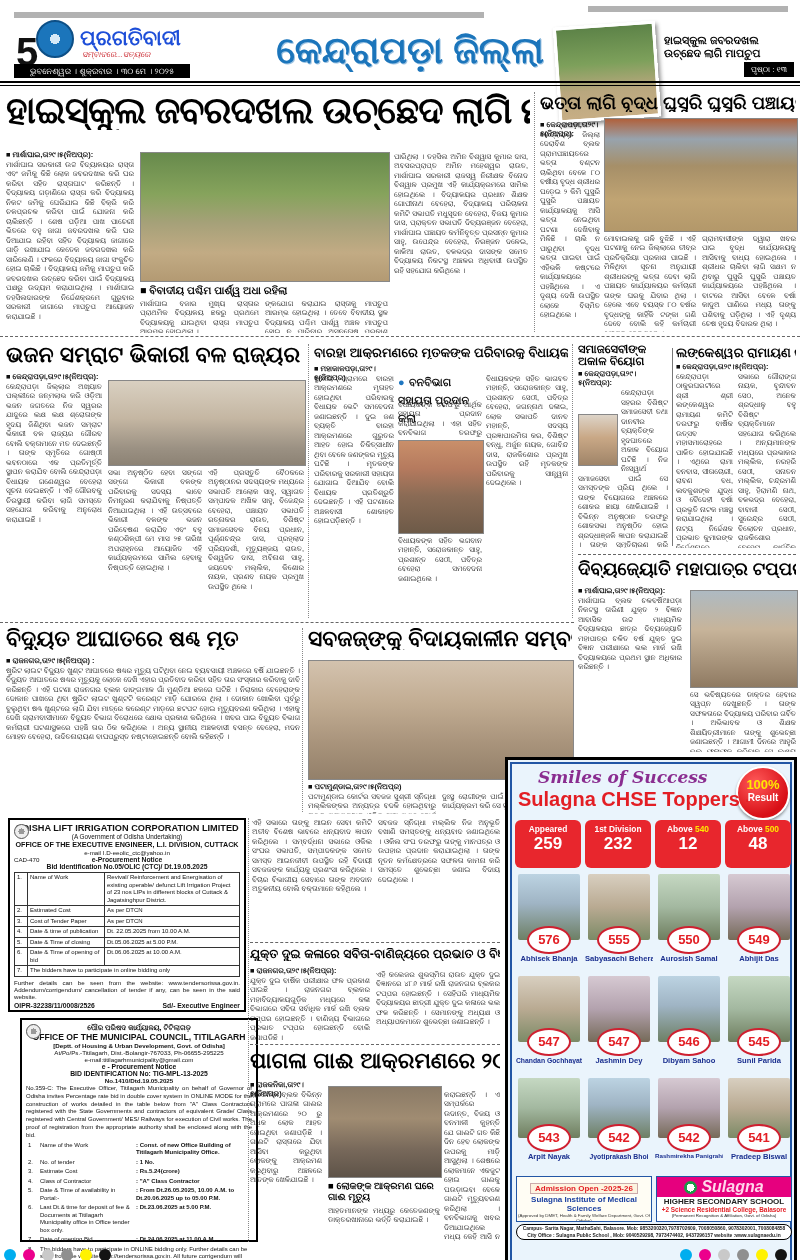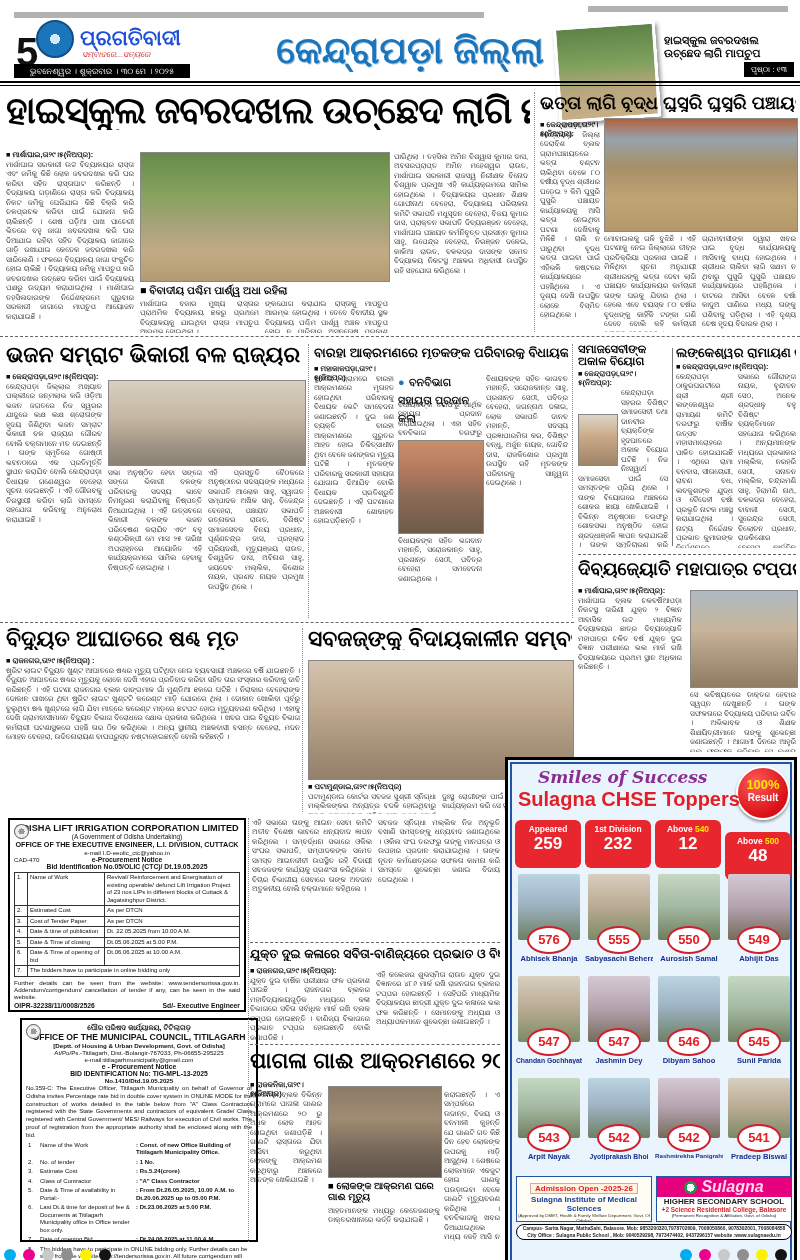--- a/index.html
+++ b/index.html
@@ -340,21 +340,21 @@
       <div class="stat-value">259</div>
     </div>
     <div class="abs stat" style="left:77px;top:60px;width:66px;height:48px;">
       <div class="stat-label"><span>1st Division</span><span class="acc"></span></div>
       <div class="stat-value">232</div>
     </div>
     <div class="abs stat" style="left:147px;top:60px;width:66px;height:48px;">
       <div class="stat-label"><span>Above</span> <span class="acc">540</span></div>
       <div class="stat-value">12</div>
     </div>
-    <div class="abs stat" style="left:217px;top:72px;width:66px;height:48px;">
+    <div class="abs stat" style="left:217px;top:60px;width:66px;height:48px;">
       <div class="stat-label"><span>Above</span> <span class="acc">500</span></div>
       <div class="stat-value">48</div>
     </div>
 
     <div class="scell" style="left:7px;top:114px;">
       <div class="sphoto st-a"></div>
       <div class="oval">576</div>
       <div class="sname">Abhisek Bhanja</div>
     </div>
     <div class="scell" style="left:77px;top:114px;">

